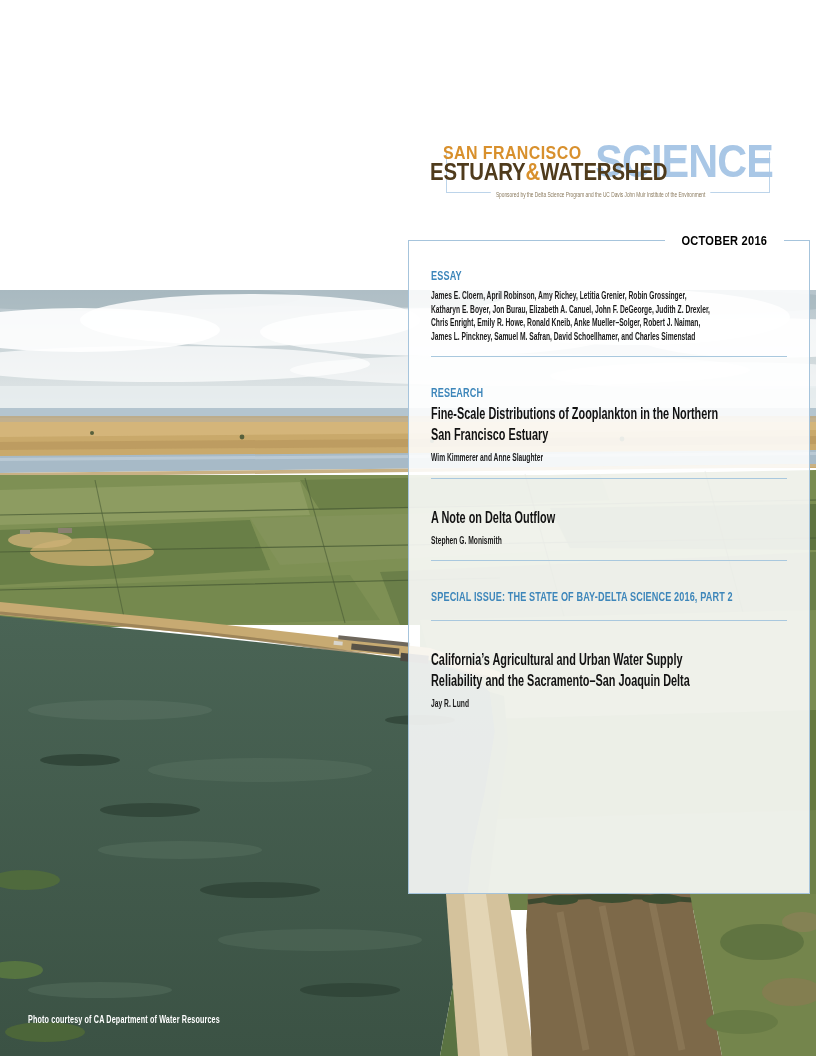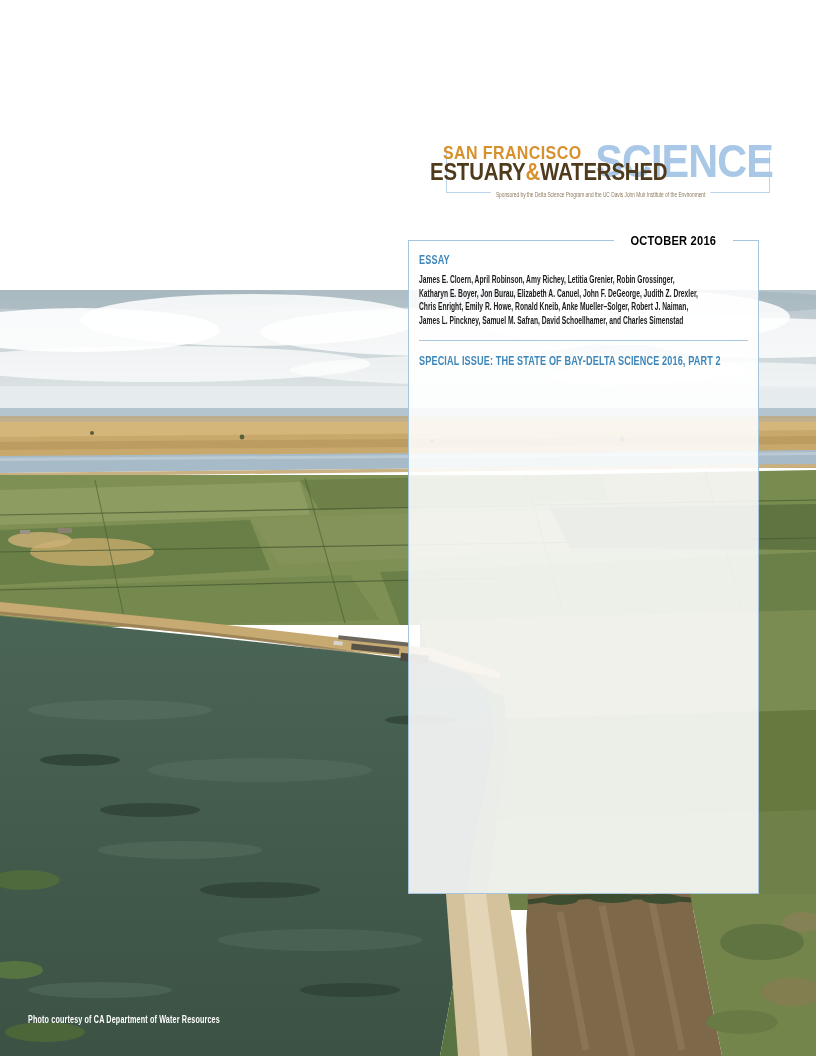--- a/index.html
+++ b/index.html
@@ -18,29 +18,29 @@
     color:#A9C7E6;letter-spacing:-1px;white-space:nowrap;transform:scaleX(.88);transform-origin:100% 0;}
   .mh-line1{position:absolute;left:15px;top:1px;font-size:19px;line-height:19px;font-weight:700;
     color:#D8902D;letter-spacing:.5px;white-space:nowrap;transform:scaleX(.84);transform-origin:0 0;}
   .mh-line2{position:absolute;left:2px;top:18px;font-size:24px;line-height:24px;font-weight:700;
     color:#4F3B1C;letter-spacing:-.2px;white-space:nowrap;transform:scaleX(.85);transform-origin:0 0;}
   .mh-amp{color:#D8902D;}
   .mh-sponsor{position:absolute;left:0;right:0;top:46px;text-align:center;line-height:8px;}
   .mh-sponsor span{display:inline-block;white-space:nowrap;font-size:7.5px;line-height:8px;
     color:#8A7A5E;background:#ffffff;padding:0 8px;transform:scaleX(.64);transform-origin:50% 50%;}
   
-  .panel{position:absolute;left:408px;top:240px;width:351px;height:654px;box-sizing:border-box;
-    background:rgba(255,255,255,.88);border:1px solid #A6C4DC;border-top:none;padding:0 10px;}
+  .panel{position:absolute;left:408px;top:240px;width:402px;height:654px;box-sizing:border-box;
+    background:rgba(255,255,255,.88);border:1px solid #A6C4DC;border-top:none;padding:0 22px;}
   .date-row{position:absolute;top:-8px;left:-1px;right:-1px;height:16px;display:flex;align-items:center;}
   .date-row .seg{height:1px;background:#A6C4DC;}
   .date-row .seg-l{flex:1;}
   .date-row .seg-r{width:26px;}
   .date-label{padding:0 7px;font-size:13.5px;font-weight:700;color:#000;letter-spacing:.3px;
     white-space:nowrap;transform:scaleX(.82);}
-  .entry{padding:12px 0 13px;border-bottom:1px solid #A9C8DE;}
+  .entry{padding:12px 0 13px;border-bottom:1px solid #A9C8DE;margin-top:16px;}
   .entry:first-child{padding-top:64px;}
   .entry:last-child{border-bottom:none;}
   .section-label{font-size:13px;line-height:15px;font-weight:700;color:#3D86BA;letter-spacing:.2px;
     white-space:nowrap;transform:scaleX(.70);transform-origin:0 50%;margin-bottom:3px;}
   .title-line{font-size:16px;line-height:21px;font-weight:700;color:#121212;white-space:nowrap;
     transform:scaleX(.68);transform-origin:0 50%;}
   .authors{margin-top:6px;}
   .author-line{font-size:10px;line-height:13.5px;font-weight:700;color:#1B1B1B;white-space:nowrap;
     transform:scaleX(.67);transform-origin:0 50%;}
   
@@ -173,22 +173,49 @@
   <div class="entry">
     <div class="section-label">ESSAY</div>
     <div class="authors">
       <div class="author-line">James E. Cloern, April Robinson, Amy Richey, Letitia Grenier, Robin Grossinger,</div>
       <div class="author-line">Katharyn E. Boyer, Jon Burau, Elizabeth A. Canuel, John F. DeGeorge, Judith Z. Drexler,</div>
       <div class="author-line">Chris Enright, Emily R. Howe, Ronald Kneib, Anke Mueller–Solger, Robert J. Naiman,</div>
       <div class="author-line">James L. Pinckney, Samuel M. Safran, David Schoellhamer, and Charles Simenstad</div>
     </div>
   </div>
 
-
+  <div class="entry">
+    <div class="section-label">RESEARCH</div>
+    <div class="titles">
+      <div class="title-line">Fine-Scale Distributions of Zooplankton in the Northern</div>
+      <div class="title-line">San Francisco Estuary</div>
+    </div>
+    <div class="authors">
+      <div class="author-line">Wim Kimmerer and Anne Slaughter</div>
+    </div>
+  </div>
+
+  <div class="entry">
+    <div class="titles">
+      <div class="title-line">A Note on Delta Outflow</div>
+    </div>
+    <div class="authors">
+      <div class="author-line">Stephen G. Monismith</div>
+    </div>
+  </div>
 
   <div class="entry">
     <div class="section-label">SPECIAL ISSUE: THE STATE OF BAY-DELTA SCIENCE 2016, PART 2</div>
   </div>
 
 
+  <div class="entry">
+    <div class="titles">
+      <div class="title-line">California’s Agricultural and Urban Water Supply</div>
+      <div class="title-line">Reliability and the Sacramento–San Joaquin Delta</div>
+    </div>
+    <div class="authors">
+      <div class="author-line">Jay R. Lund</div>
+    </div>
+  </div>
 </div>
 
 <div class="photo-credit">Photo courtesy of CA Department of Water Resources</div>
 
 </body></html>

